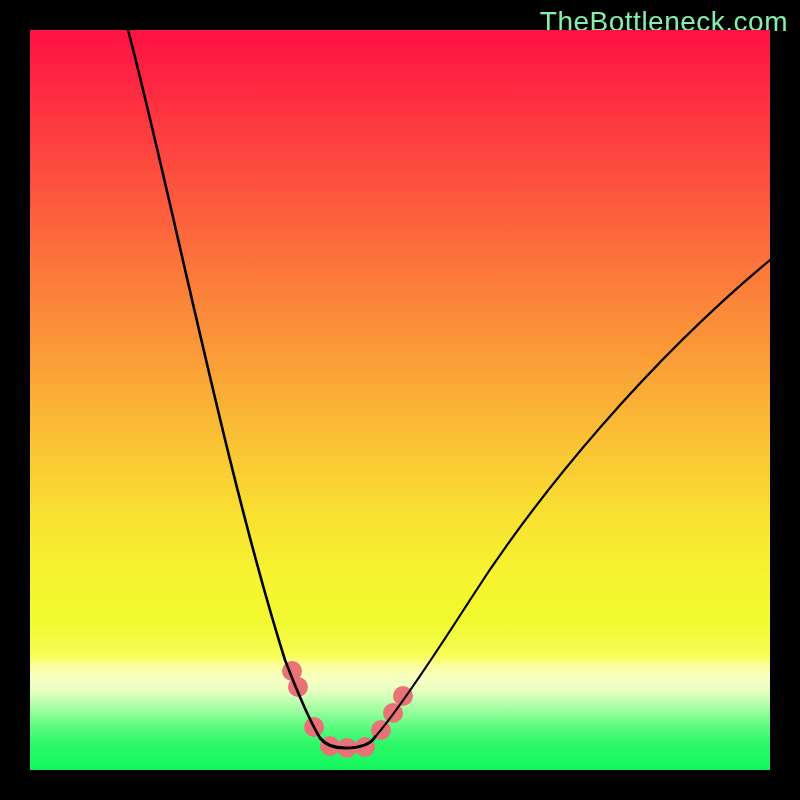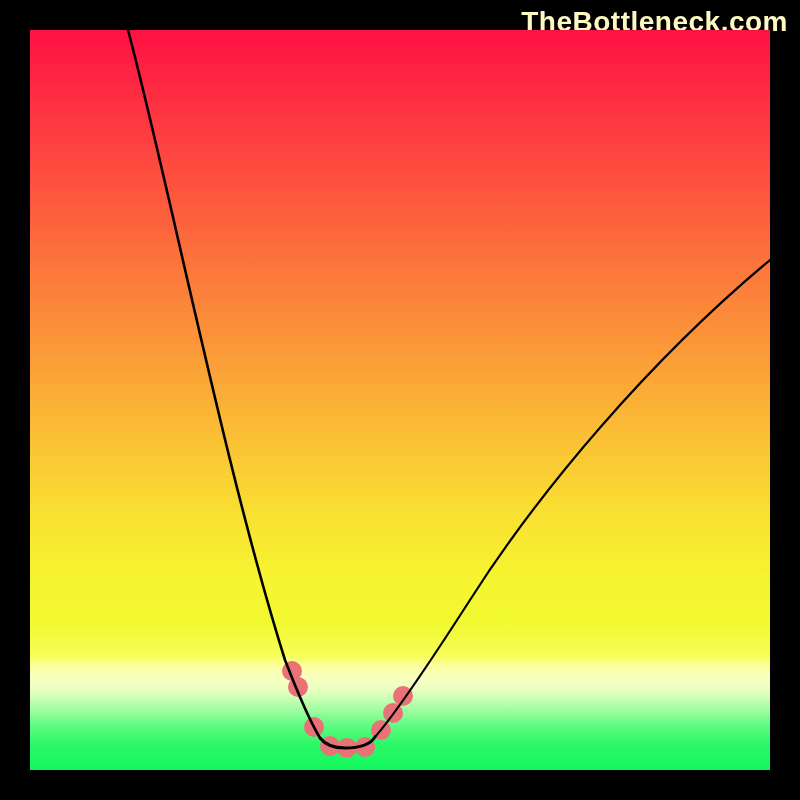--- a/index.html
+++ b/index.html
@@ -16,23 +16,23 @@
     top: 30px;
     width: 740px;
     height: 740px;
   }
   .watermark {
     position: absolute;
     top: 6px;
     right: 12px;
     font-family: Arial, Helvetica, sans-serif;
     font-size: 28px;
-    color: #fef9c3;
+    color: #86efac;
     letter-spacing: 0.5px;
-    font-weight: 700;
+    font-weight: 400;
   }
   svg {
     display: block;
   }
 </style>
 </head>
 <body>
 
 <div class="watermark">TheBottleneck.com</div>
 

